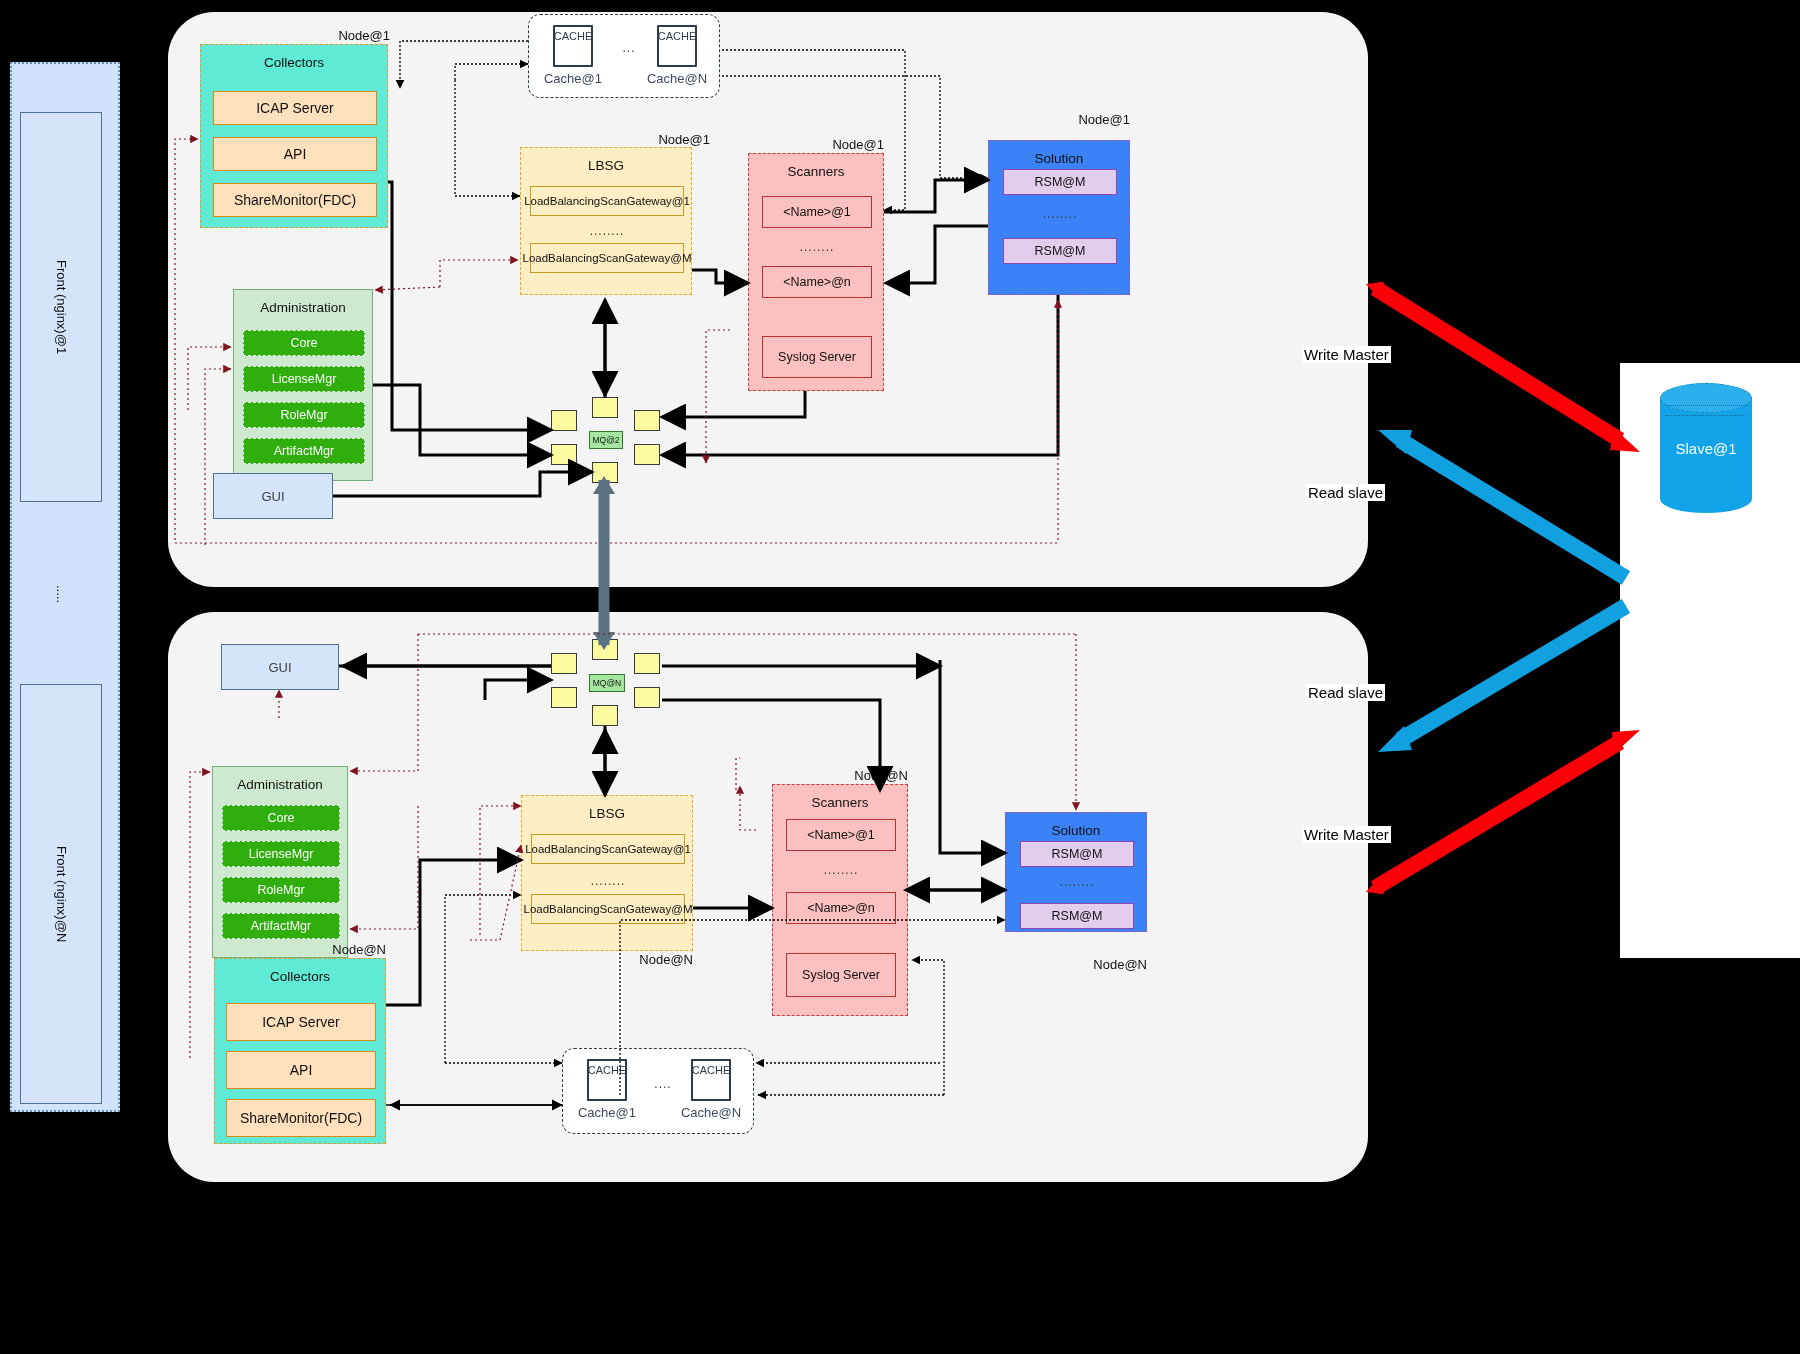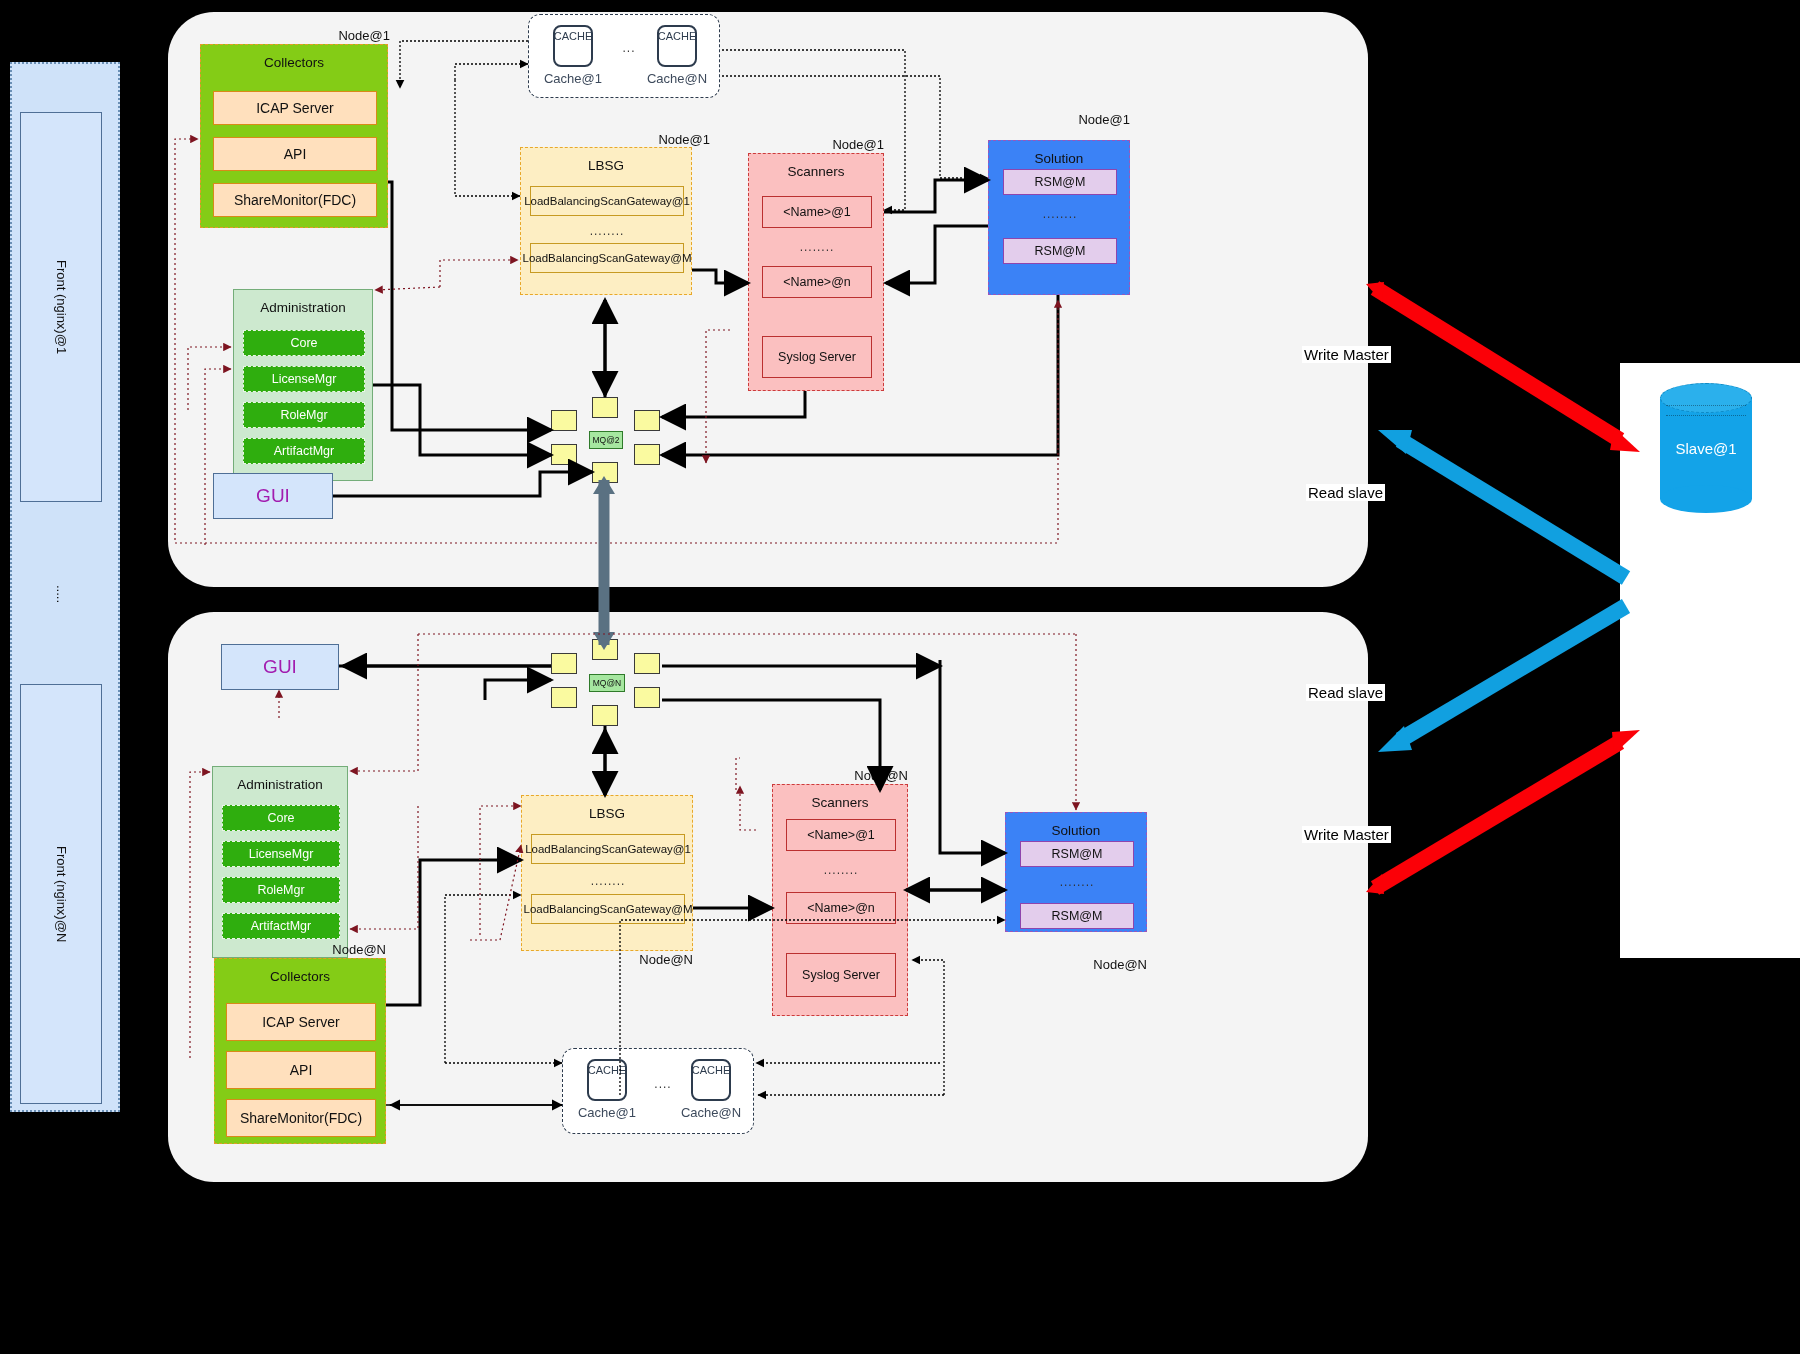--- a/index.html
+++ b/index.html
@@ -17,48 +17,48 @@
   .vcenter{display:flex;align-items:center;justify-content:center;}
 
   
   .panel{background:#f4f4f4;border-radius:46px;}
 
   
   .grp{box-sizing:border-box;}
   .grp-title{text-align:center;font-size:13.5px;color:#111;padding-top:10px;}
   .nodelabel{position:absolute;font-size:13px;color:#111;text-align:right;white-space:nowrap;}
 
-  .collectors{background:#84cc16;border:1.6px dashed #e8982a;}
+  .collectors{background:#5eead4;border:1.6px dashed #e8982a;}
   .collectors .item{background:#ffe0bd;border:1.5px solid #d98a18;
        font-size:14px;color:#111;display:flex;align-items:center;justify-content:center;}
 
   .admin{background:#cde9cf;border:1px solid #74ad79;margin-top:44px;}
   .admin .item{background:#2fae0e;border:1.6px dashed #e9f5e6;color:#fff;
        font-size:12.5px;display:flex;align-items:center;justify-content:center;}
 
   .lbsg{background:#fdeec3;border:1.6px dashed #e8a82a;}
   .lbsg .item{background:#fdeec3;border:1.5px solid #c79a22;font-size:11.5px;color:#111;
        display:flex;align-items:center;justify-content:center;}
 
   .scanners{background:#fbc0c0;border:1.6px dashed #cc3b3b;}
   .scanners .item{background:#fbc0c0;border:1.5px solid #bb3030;font-size:12.5px;color:#111;
        display:flex;align-items:center;justify-content:center;}
 
   .solution{background:#3b82f6;border:1.6px dashed #9b55b8;}
   .solution .item{background:#e3cdec;border:1.5px solid #8e45ad;font-size:12.5px;color:#111;
        display:flex;align-items:center;justify-content:center;}
 
-  .gui{background:#d4e5fb;border:1.5px solid #4f6f96;font-size:19px;color:#a21caf;
+  .gui{background:#d4e5fb;border:1.5px solid #4f6f96;font-size:13px;color:#404040;
        display:flex;align-items:center;justify-content:center;}
 
   .dots{text-align:center;font-size:12px;color:#333;letter-spacing:1px;}
 
   
   .cachegrp{background:#ffffff;border:1.8px dashed #2d3b4d;border-radius:12px;}
-  .cachebox{background:#fff;border:2.4px solid #2d3b4d;border-radius:8px;
+  .cachebox{background:#fff;border:2.4px solid #2d3b4d;border-radius:1px;
             font-size:11px;color:#2d3b4d;display:flex;align-items:flex-start;
             justify-content:center;padding-top:3px;}
   .cachelbl{font-size:13px;color:#3d4a5c;text-align:center;white-space:nowrap;}
 
   
   .mq{background:#a6e7a0;border:1.6px solid #2f7a2a;font-size:8.5px;color:#111;
       display:flex;align-items:center;justify-content:center;}
   .mqport{background:#fafaa0;border:1.6px solid #3a3a3a;}
 
   

